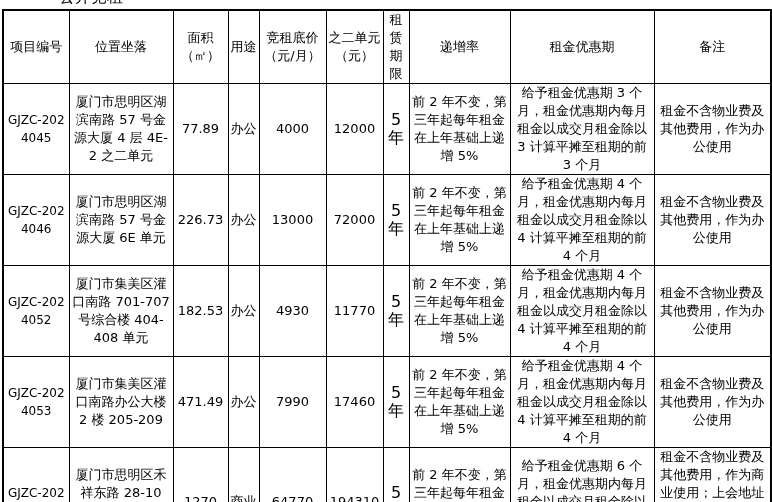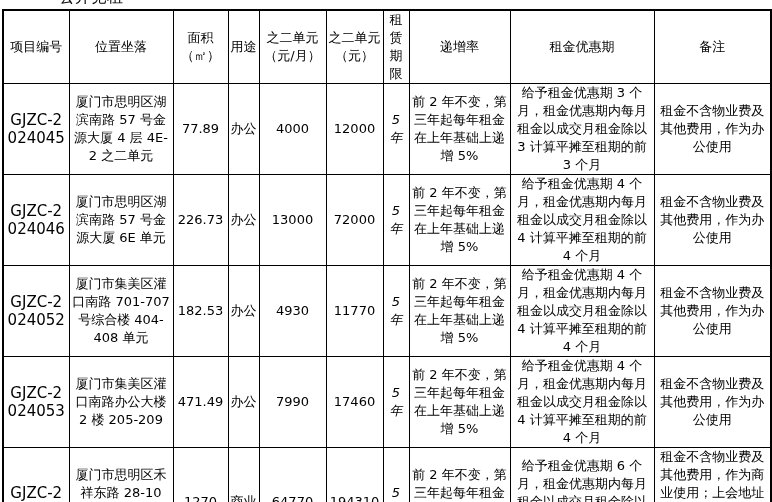--- a/index.html
+++ b/index.html
@@ -40,24 +40,24 @@
     line-height: 18px;
     overflow: hidden;
   }
   tr.hdr { height: 69px; }
   tr.r0 { height: 82px; }
   tr.r1 { height: 75px; }
   tr.r2 { height: 77px; }
   tr.r3 { height: 78px; }
   tr.r4 { height: 108px; }
 
-  .c-id   { font-size: 15px; word-break: break-all; line-height: 19px; }
+  .c-id   { font-size: 12px; word-break: break-all; line-height: 19px; }
   .c-num  { font-size: 13px; padding: 0 1px; }
   .c-usage{ padding: 0 3px; font-family: Liberation Serif, serif; }
-  .c-term { padding: 0 5px; font-size: 13px; font-style: italic; }
+  .c-term { padding: 0 5px; font-size: 16px; }
   .h-term { padding: 0 5px; line-height: 17px; }
   .h-deposit { padding: 0 6px; }
   .c-loc, .c-incr, .c-disc, .c-note { padding: 0 2px; }
 </style>
 </head>
 <body>
 
 <div class="page">
   <div class="doc-title">公开竞租</div>
 
@@ -73,21 +73,21 @@
         <col style="width:101px">
         <col style="width:144px">
       <col style="width:117px">
     </colgroup>
     <thead>
       <tr class="hdr">
         <th>项目编号</th>
         <th>位置坐落</th>
         <th>面积（㎡）</th>
         <th class="c-usage">用途</th>
-        <th>之二单元（元/月）</th>
+        <th>竞租底价（元/月）</th>
         <th class="h-deposit">之二单元（元）</th>
         <th class="h-term">租赁期限</th>
         <th>递增率</th>
         <th>租金优惠期</th>
         <th>备注</th>
       </tr>
     </thead>
     <tbody>
       <tr class="r0">
         <td class="c-id">GJZC-2024045</td>

